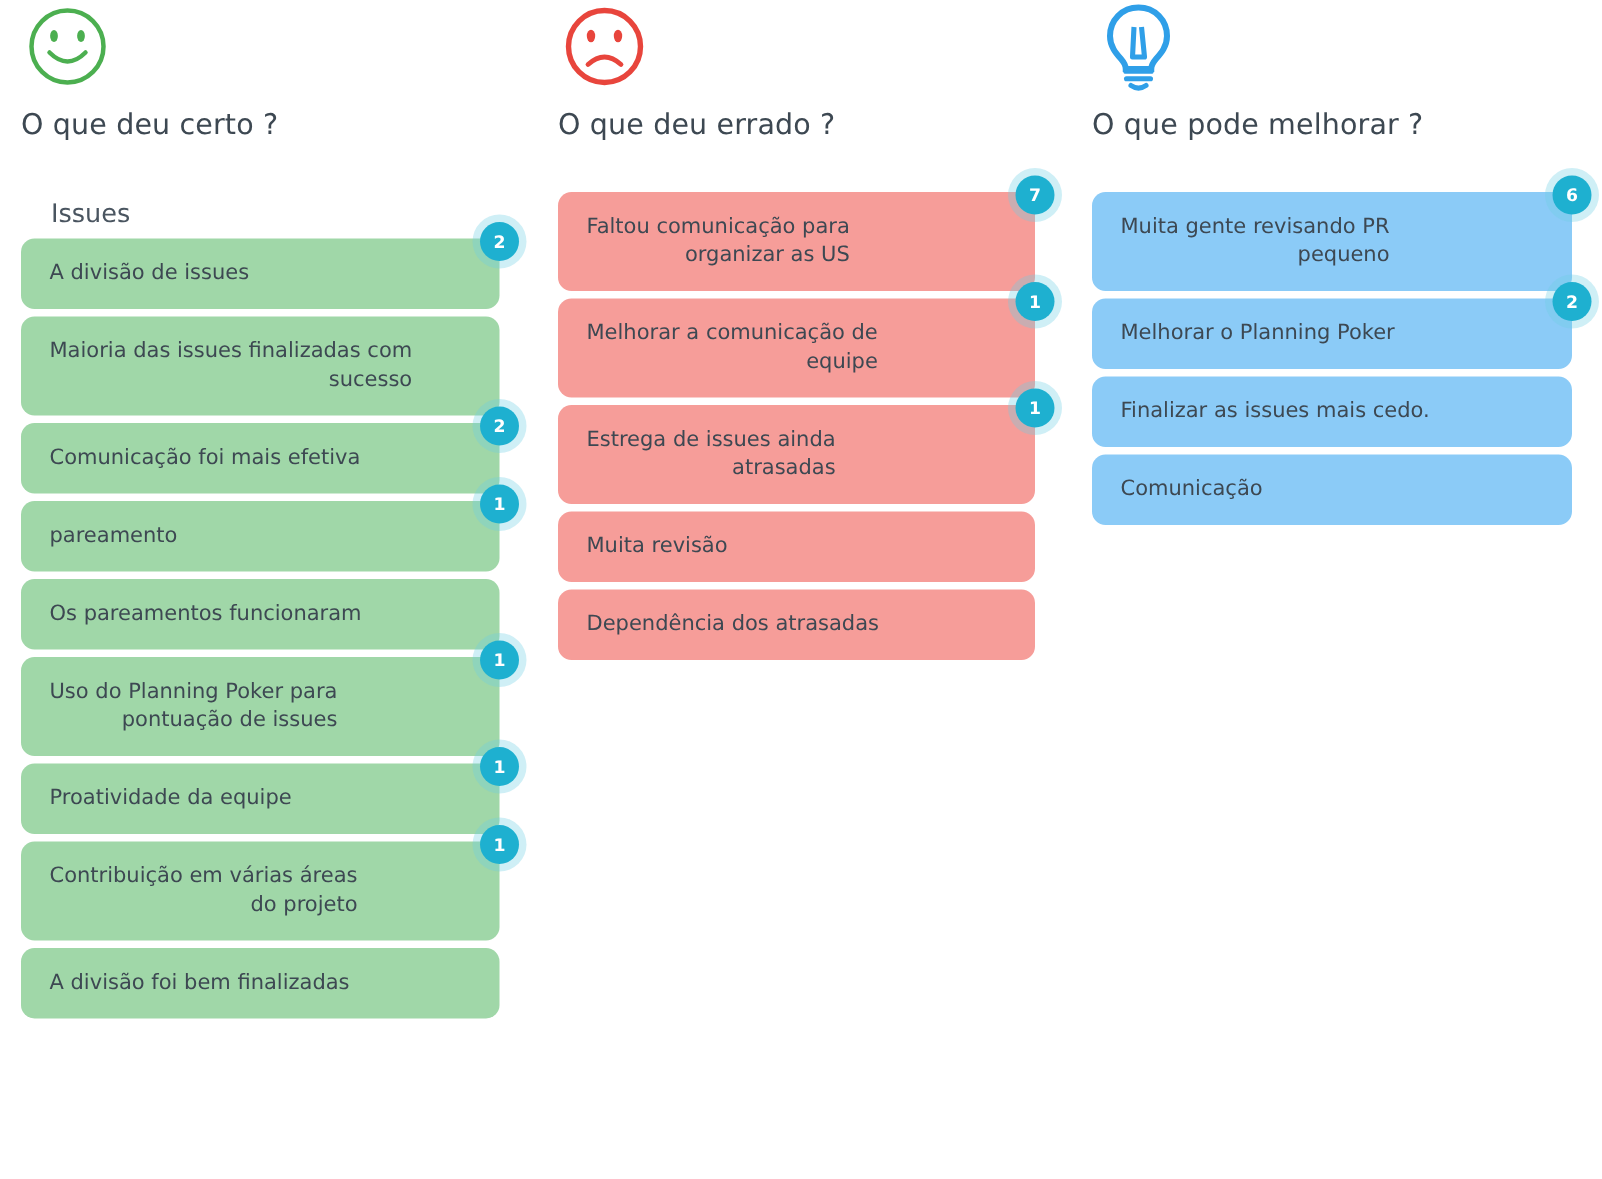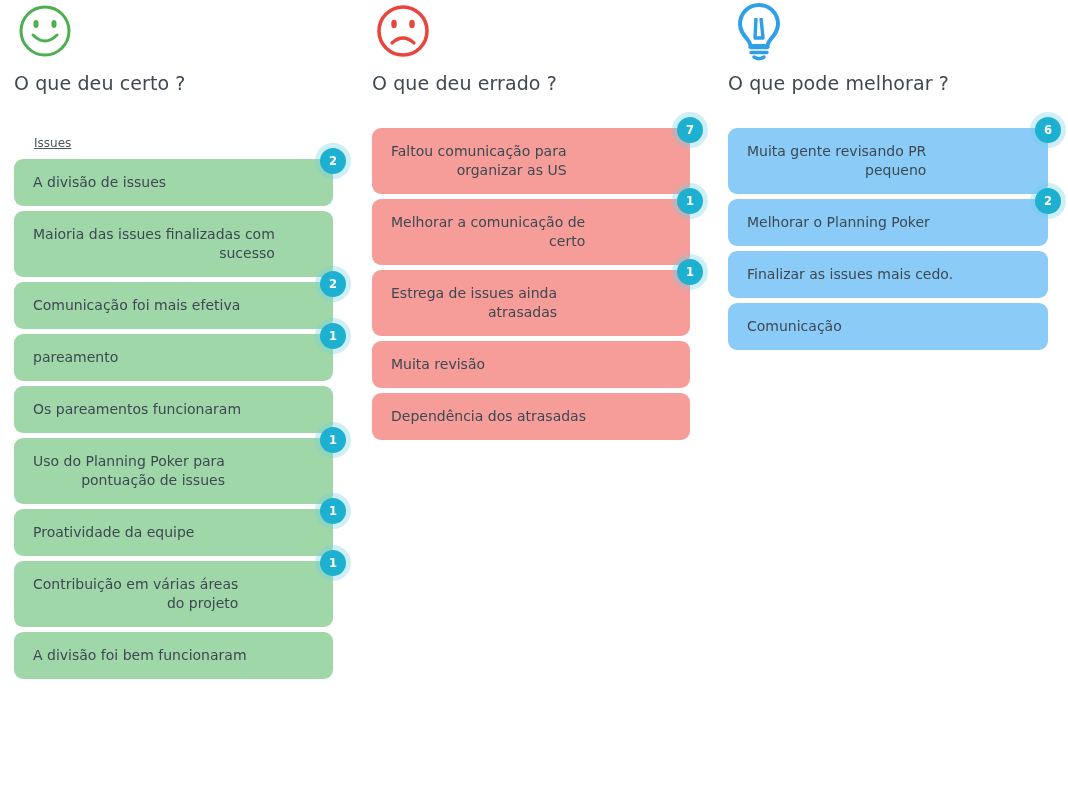--- a/index.html
+++ b/index.html
@@ -46,25 +46,24 @@
   }
 
   .col-body {
     position: absolute;
     left: 0;
     top: 128px;
     width: 356px;
   }
 
   .group-label {
-    font-size: 12px;
+    font-size: 17px;
     color: #4a5560;
     padding: 6px 0 7px 34px;
     line-height: 18px;
-    text-decoration: underline;
   }
 
   .card {
     position: relative;
     margin: 0 0 5px 0;
     border-radius: 9px;
     padding: 14px 42px 14px 19px;
     min-height: 46px;
     display: flex;
     align-items: center;
@@ -153,21 +152,21 @@
           <div class="card green">
             <div class="card-text">Proatividade da equipe</div>
             <div class="badge">1</div>
           </div>
           <div class="card green">
             <div class="card-text">Contribuição em várias áreas
 do projeto</div>
             <div class="badge">1</div>
           </div>
           <div class="card green">
-            <div class="card-text">A divisão foi bem funcionaram</div>
+            <div class="card-text">A divisão foi bem finalizadas</div>
           </div>
         </div>
       </div>
   </div>
 
   <div class="column col-bad">
     <div class="col-head">
       <div class="col-icon">
         <svg class="icon-svg" width="62" height="58" viewBox="0 0 62 58" aria-hidden="true">
           <circle cx="31" cy="29" r="24" fill="none" stroke="#e8453c" stroke-width="3.6"></circle>
@@ -180,21 +179,21 @@
     </div>
     <div class="col-body">
         <div class="card-body-wrap">
           <div class="card red">
             <div class="card-text">Faltou comunicação para
 organizar as US</div>
             <div class="badge">7</div>
           </div>
           <div class="card red">
             <div class="card-text">Melhorar a comunicação de
-certo</div>
+equipe</div>
             <div class="badge">1</div>
           </div>
           <div class="card red">
             <div class="card-text">Estrega de issues ainda
 atrasadas</div>
             <div class="badge">1</div>
           </div>
           <div class="card red">
             <div class="card-text">Muita revisão</div>
           </div>

